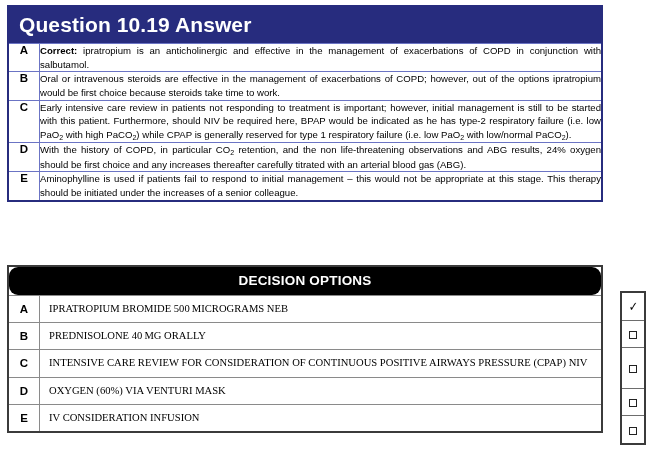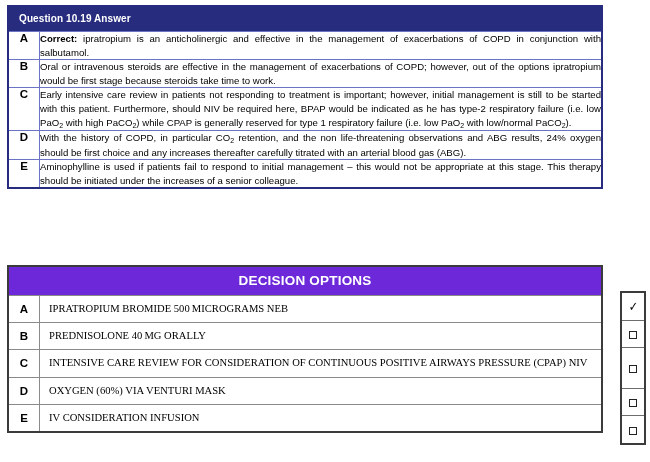--- a/index.html
+++ b/index.html
@@ -12,21 +12,21 @@
 
   
   .answer-wrap{
     position:absolute;left:7px;top:5px;width:596px;
     border:2px solid #272c7e;
     box-sizing:border-box;
   }
   .answer-header{
     background:#272c7e;
     color:#ffffff;
-    font-size:10px;
+    font-size:21px;
     font-weight:bold;
     padding:6px 10px 7px 10px;
     line-height:1.1;
     letter-spacing:0.1px;
   }
   table.answer{
     width:100%;border-collapse:collapse;table-layout:fixed;
     background:#ffffff;
   }
   table.answer td{
@@ -63,27 +63,28 @@
   sub{font-size:73%;vertical-align:-0.22em;}
 
   
   .dec-wrap{
     position:absolute;left:7px;top:265px;width:596px;
     box-sizing:border-box;
     border:2px solid #3b3b3b;
     border-bottom:2px solid #3b3b3b;
   }
   .dec-header{
-    background:#6d28d9;
+    background:#000000;
     color:#ffffff;
     text-align:center;
     font-size:13.5px;
     font-weight:bold;
     padding:6px 0 7px 0;
     letter-spacing:0.2px;
+    border-radius:9px;
   }
   table.dec{
     width:100%;border-collapse:collapse;table-layout:fixed;background:#fff;
   }
   table.dec td{
     border:1px solid #8a8a8a;
     vertical-align:middle;
     padding:0;
   }
   table.dec tr td:first-child{border-left:0;}
@@ -138,21 +139,21 @@
       <tbody>
         <tr>
           <td class="letter">A</td>
           <td class="body">
             <b>Correct:</b><span> ipratropium is an anticholinergic and effective in the management of exacerbations of COPD in conjunction with salbutamol.</span>
           </td>
         </tr>
         <tr>
           <td class="letter">B</td>
           <td class="body">
-            <span>Oral or intravenous steroids are effective in the management of exacerbations of COPD; however, out of the options ipratropium would be first stage because steroids take time to work.</span>
+            <span>Oral or intravenous steroids are effective in the management of exacerbations of COPD; however, out of the options ipratropium would be first choice because steroids take time to work.</span>
           </td>
         </tr>
         <tr>
           <td class="letter">C</td>
           <td class="body">
             <span>Early intensive care review in patients not responding to treatment is important; however, initial management is still to be started with this patient. Furthermore, should NIV be required here, BPAP would be indicated as he has type-2 respiratory failure (i.e. low PaO<sub>2</sub> with high PaCO<sub>2</sub>) while CPAP is generally reserved for type 1 respiratory failure (i.e. low PaO<sub>2</sub> with low/normal PaCO<sub>2</sub>).</span>
           </td>
         </tr>
         <tr>
           <td class="letter">D</td>

